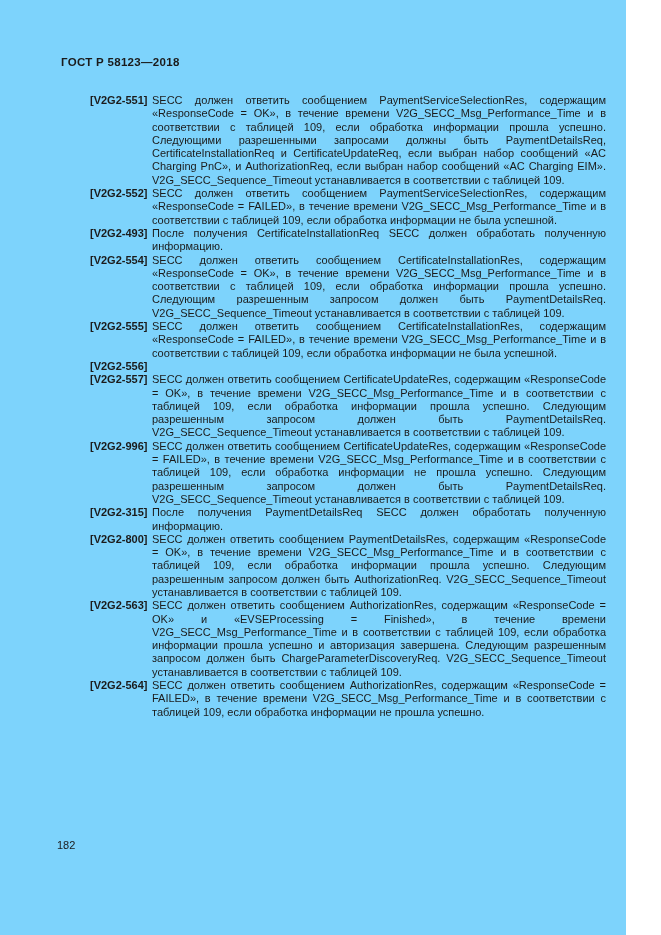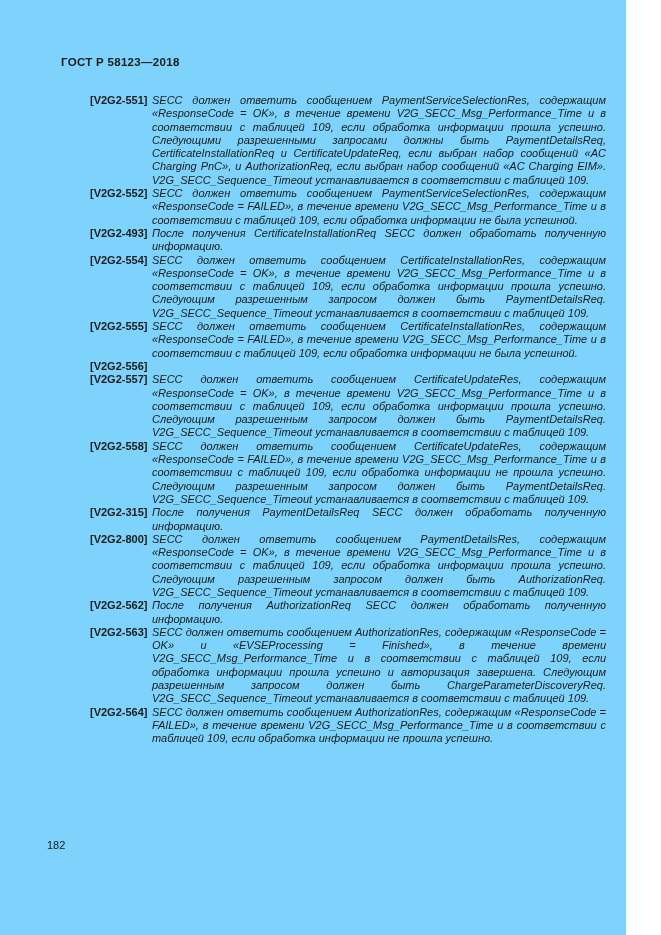--- a/index.html
+++ b/index.html
@@ -40,25 +40,24 @@
   .req-id {
     flex: 0 0 62px;
     width: 62px;
     font-weight: bold;
     white-space: nowrap;
   }
   .req-text {
     flex: 1 1 auto;
     text-align: justify;
     overflow-wrap: break-word;
-    font-style: italic;
   }
   .page-number {
     position: absolute;
-    left: 47px;
+    left: 57px;
     top: 839px;
     font-size: 11px;
   }
 </style>
 </head>
 <body>
 
 <div class="page">
   <div class="doc-header">ГОСТ Р 58123—2018</div>
 
@@ -91,39 +90,35 @@
   <div class="req-item">
     <span class="req-id">[V2G2-556]</span>
   </div>
 
   <div class="req-item">
     <span class="req-id">[V2G2-557]</span>
     <span class="req-text">SECC должен ответить сообщением CertificateUpdateRes, содержащим «ResponseCode = OK», в течение времени V2G_SECC_Msg_Performance_Time и в соответствии с таблицей 109, если обработка информации прошла успешно. Следующим разрешенным запросом должен быть PaymentDetailsReq. V2G_SECC_Sequence_Timeout устанавливается в соответствии с таблицей 109.</span>
   </div>
 
   <div class="req-item">
-    <span class="req-id">[V2G2-558]</span>
+    <span class="req-id">[V2G2-996]</span>
     <span class="req-text">SECC должен ответить сообщением CertificateUpdateRes, содержащим «ResponseCode = FAILED», в течение времени V2G_SECC_Msg_Performance_Time и в соответствии с таблицей 109, если обработка информации не прошла успешно. Следующим разрешенным запросом должен быть PaymentDetailsReq. V2G_SECC_Sequence_Timeout устанавливается в соответствии с таблицей 109.</span>
   </div>
 
   <div class="req-item">
     <span class="req-id">[V2G2-315]</span>
     <span class="req-text">После получения PaymentDetailsReq SECC должен обработать полученную информацию.</span>
   </div>
 
   <div class="req-item">
     <span class="req-id">[V2G2-800]</span>
     <span class="req-text">SECC должен ответить сообщением PaymentDetailsRes, содержащим «ResponseCode = OK», в течение времени V2G_SECC_Msg_Performance_Time и в соответствии с таблицей 109, если обработка информации прошла успешно. Следующим разрешенным запросом должен быть AuthorizationReq. V2G_SECC_Sequence_Timeout устанавливается в соответствии с таблицей 109.</span>
   </div>
 
 
-  <div class="req-item">
-    <span class="req-id">[V2G2-562]</span>
-    <span class="req-text">После получения AuthorizationReq SECC должен обработать полученную информацию.</span>
-  </div>
 
   <div class="req-item">
     <span class="req-id">[V2G2-563]</span>
     <span class="req-text">SECC должен ответить сообщением AuthorizationRes, содержащим «ResponseCode = OK» и «EVSEProcessing = Finished», в течение времени V2G_SECC_Msg_Performance_Time и в соответствии с таблицей 109, если обработка информации прошла успешно и авторизация завершена. Следующим разрешенным запросом должен быть ChargeParameterDiscoveryReq. V2G_SECC_Sequence_Timeout устанавливается в соответствии с таблицей 109.</span>
   </div>
 
   <div class="req-item">
     <span class="req-id">[V2G2-564]</span>
     <span class="req-text">SECC должен ответить сообщением AuthorizationRes, содержащим «ResponseCode = FAILED», в течение времени V2G_SECC_Msg_Performance_Time и в соответствии с таблицей 109, если обработка информации не прошла успешно.</span>
   </div>

